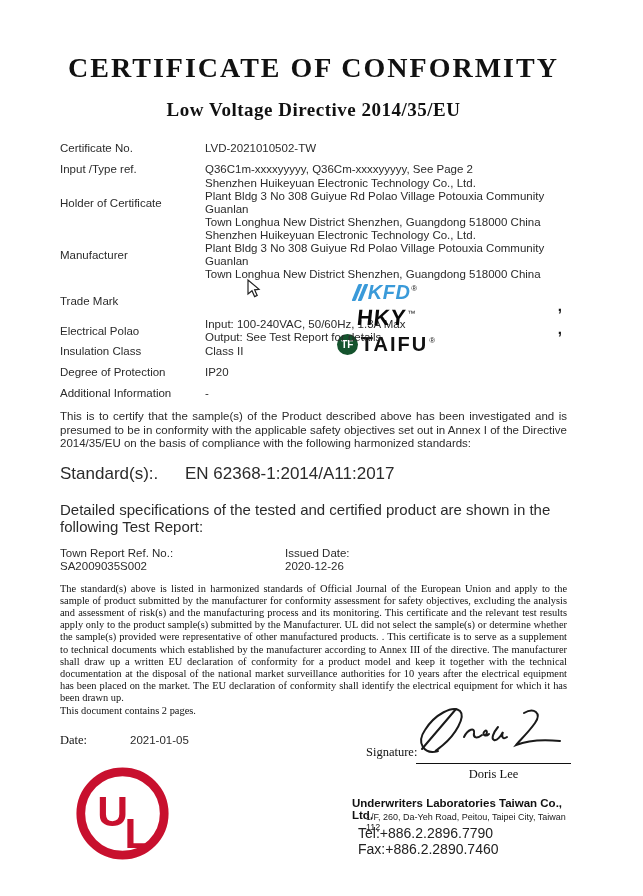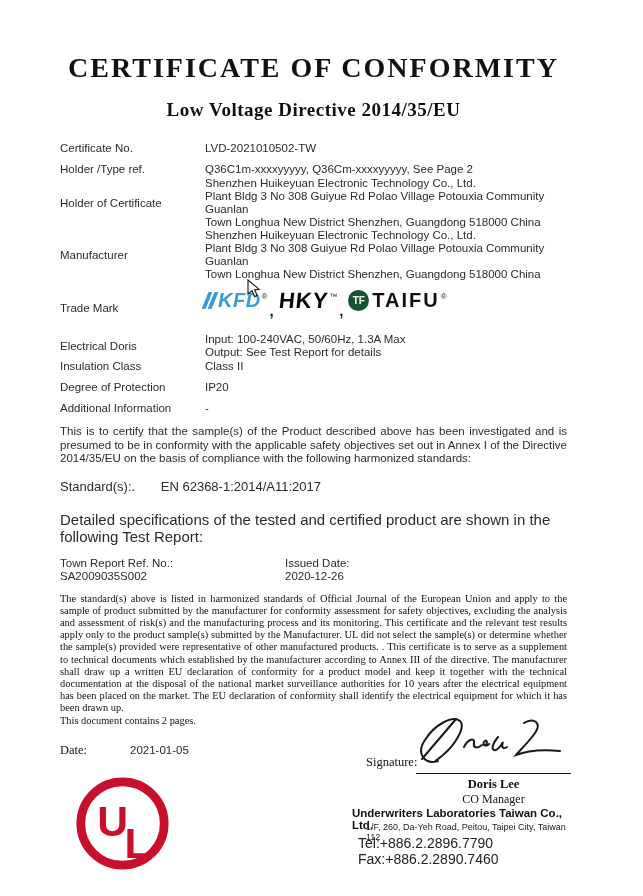--- a/index.html
+++ b/index.html
@@ -49,21 +49,22 @@
   .frow.m1 { margin-bottom: 1px; }
   .frow.m0 { margin-bottom: 0; }
   .frow.m3 { margin-bottom: 3px; }
   .mline div { line-height: 13px; }
 
   
   .tm-row {
     display: flex;
     align-items: center;
     height: 32px;
-    margin-bottom: 17px;
+    margin-bottom: 2px;
+    flex-direction: column;
   }
   .tm-comma {
     font-size: 15px;
     font-weight: bold;
     color: #111;
     align-self: flex-end;
     margin: 0 5px 0 2px;
     line-height: 10px;
   }
   .kfd-logo { display: inline-flex; align-items: center; }
@@ -122,21 +123,21 @@
   }
 
   
   .statement {
     margin-top: 10px;
     font-size: 11.5px;
     line-height: 13.5px;
     text-align: justify;
     color: #2b2b2b;
   }
-  .standard-line { margin-top: 13px; font-size: 13px; }
+  .standard-line { margin-top: 13px; font-size: 17px; }
   .standard-line .slbl { margin-right: 22px; }
   .detail-note { margin-top: 17px; font-size: 15px; }
 
   
   .report-grid {
     display: grid;
     grid-template-columns: 225px 135px 1fr;
     margin-top: 12px;
     font-size: 11.5px;
     line-height: 13px;
@@ -173,21 +174,21 @@
   .sig-script { left: 348px; top: -14px; }
   .sig-label { left: 306px; top: 28px; }
   .sig-line {
     left: 356px; top: 46px; width: 155px;
     border-top: 1.5px solid #111;
   }
   .signer-name {
     left: 356px; top: 50px; width: 155px;
     text-align: center;
     font-family: "Liberation Serif", serif;
-    font-weight: bold;
+    font-weight: normal;
     font-size: 12.5px;
     color: #111;
   }
   .signer-title {
     left: 356px; top: 65px; width: 155px;
     text-align: center;
     font-family: "Liberation Serif", serif;
     font-size: 12px;
     color: #111;
   }
@@ -210,21 +211,21 @@
 
     <div class="fields">
 
       <div class="frow">
         <span class="lbl">Certificate No.</span>
         <span class="val">LVD-2021010502-TW</span>
       </div>
 
 
       <div class="frow m1">
-        <span class="lbl">Holder /Type ref.</span>
+        <span class="lbl">Input /Type ref.</span>
         <span class="val">Q36C1m-xxxxyyyyy, Q36Cm-xxxxyyyyy, See Page 2</span>
       </div>
 
       <div class="frow m0">
         <span class="lbl">Holder of Certificate</span>
         <span class="val mline">
           <div>Shenzhen Huikeyuan Electronic Technology Co., Ltd.</div>
           <div>Plant Bldg 3 No 308 Guiyue Rd Polao Village Potouxia Community Guanlan</div>
           <div>Town Longhua New District Shenzhen, Guangdong 518000 China</div>
         </span>
@@ -258,21 +259,21 @@
             <span class="taifu-logo">
               <span class="taifu-badge">TF</span>
               <span class="taifu-text">TAIFU</span>
               <sup class="mark">®</sup>
             </span>
           </span>
         </span>
       </div>
 
       <div class="frow m1">
-        <span class="lbl">Electrical Doris</span>
+        <span class="lbl">Electrical Polao</span>
         <span class="val mline">
           <div>Input: 100-240VAC, 50/60Hz, 1.3A Max</div>
           <div>Output: See Test Report for details</div>
         </span>
       </div>
 
       <div class="frow">
         <span class="lbl">Insulation Class</span>
         <span class="val">Class II</span>
       </div>
@@ -324,21 +325,20 @@
           <path d="M56 34 C 60 26, 67 24, 66 30 C 65 35, 69 36, 74 32"></path>
           <path d="M78 32 C 80 28, 78 26, 76 29 C 74 32, 78 34, 81 31"></path>
           <path d="M90 24 C 85 30, 83 36, 86 37 C 89 38, 93 33, 95 29 C 93 34, 95 37, 99 34"></path>
           <path d="M116 10 C 126 4, 134 10, 127 20 C 120 30, 111 38, 108 42 C 118 38, 132 36, 152 38"></path>
         </g>
       </svg>
 
       <span class="f-abs sig-label">Signature:</span>
       <div class="f-abs sig-line"></div>
       <div class="f-abs signer-name">Doris Lee</div>
-      <div class="f-abs signer-title">CO Manager</div>
       <div class="f-abs org-name">Underwriters Laboratories Taiwan Co., Ltd.</div>
       <div class="f-abs org-address">1/F, 260, Da-Yeh Road, Peitou, Taipei City, Taiwan 112</div>
       <div class="f-abs org-contact">Tel:+886.2.2896.7790  Fax:+886.2.2890.7460</div>
 
       <svg class="f-abs ul-logo" width="97" height="97" viewBox="0 0 100 100">
         <circle cx="50" cy="50" r="43" fill="none" stroke="#c8102e" stroke-width="9"></circle>
         <text x="24" y="63" font-family="Liberation Sans, sans-serif" font-weight="bold" font-size="44" fill="#c8102e">U</text>
         <text x="52" y="86" font-family="Liberation Sans, sans-serif" font-weight="bold" font-size="44" fill="#c8102e">L</text>
       </svg>
 

